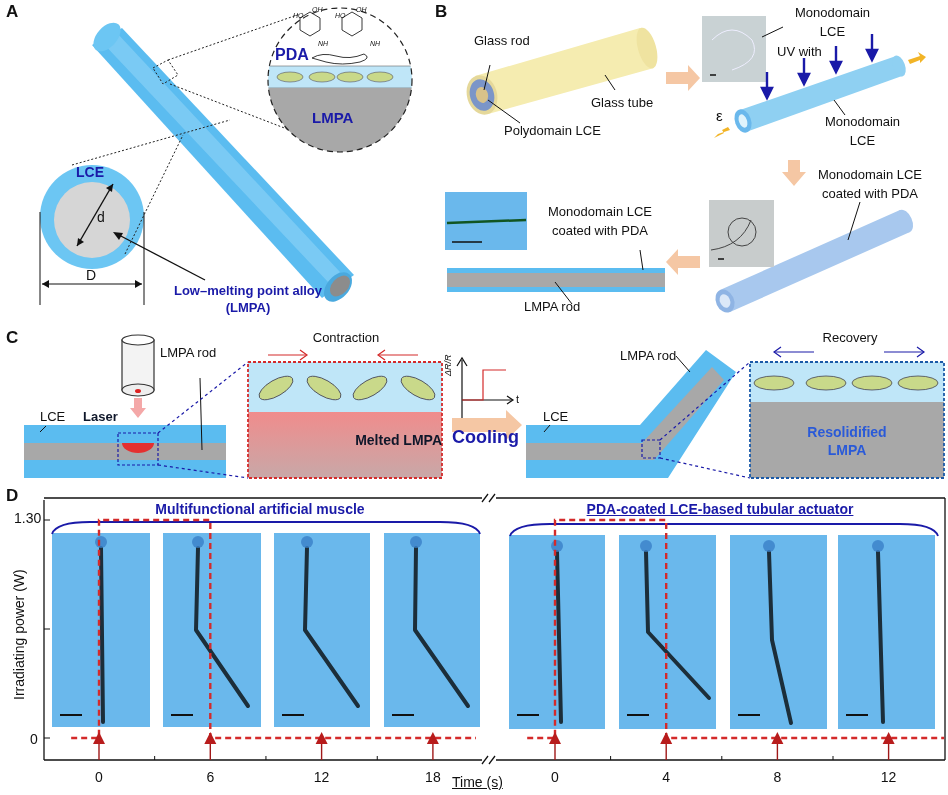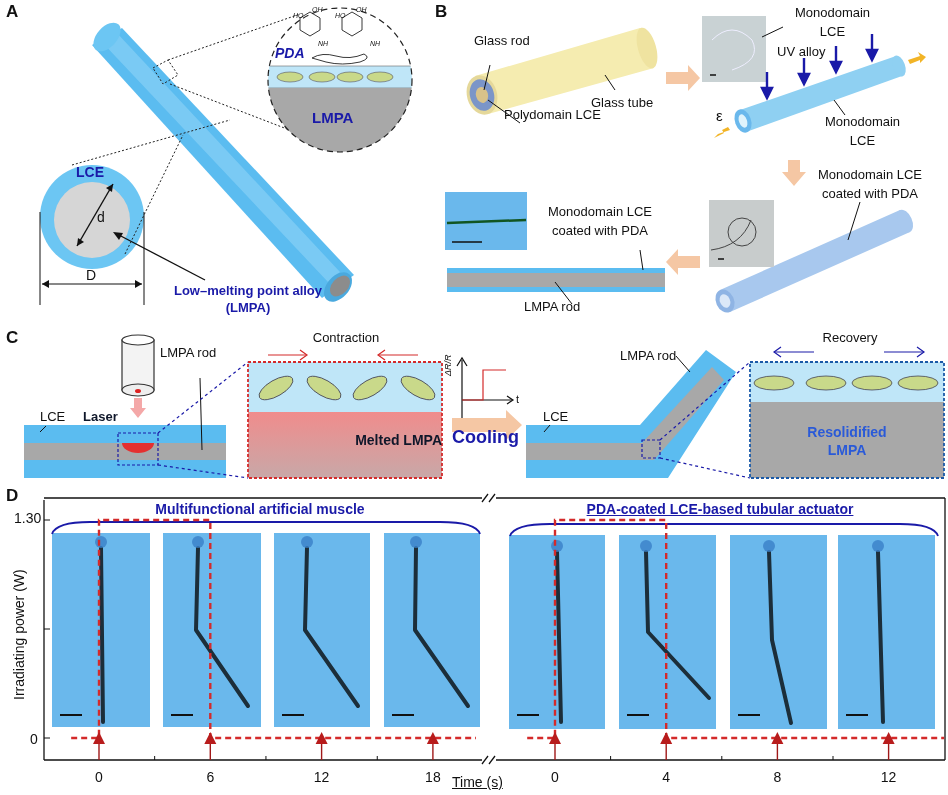--- a/index.html
+++ b/index.html
@@ -62,21 +62,21 @@
     <polygon points="42,284 49,280 49,288" fill="#111"></polygon>
     <polygon points="142,284 135,280 135,288" fill="#111"></polygon>
     <line x1="205" y1="280" x2="117" y2="234" stroke="#111" stroke-width="1.3"></line>
     <polygon points="113,232 123,233 119,240" fill="#111"></polygon>
 
     <line x1="72" y1="165" x2="230" y2="120" stroke="#222" stroke-dasharray="2,2"></line>
     <line x1="125" y1="254" x2="183" y2="135" stroke="#222" stroke-dasharray="2,2"></line>
   </g>
 </svg>
 
-<div class="lbl blue-b" style="left:275px;top:46px;font-size:14px;font-style:italic;">PDA</div>
+<div class="lbl blue-b" style="left:275px;top:46px;font-size:16px;">PDA</div>
 <div class="lbl blue-b" style="left:312px;top:110px;font-size:15px;">LMPA</div>
 <div class="lbl" style="left:293px;top:12px;font-size:7px;font-style:italic;">HO</div>
 <div class="lbl" style="left:312px;top:6px;font-size:7px;font-style:italic;">OH</div>
 <div class="lbl" style="left:335px;top:12px;font-size:7px;font-style:italic;">HO</div>
 <div class="lbl" style="left:356px;top:6px;font-size:7px;font-style:italic;">OH</div>
 <div class="lbl" style="left:318px;top:40px;font-size:7px;font-style:italic;">NH</div>
 <div class="lbl" style="left:370px;top:40px;font-size:7px;font-style:italic;">NH</div>
 <div class="lbl blue-b" style="left:76px;top:165px;font-size:14px;">LCE</div>
 <div class="lbl" style="left:97px;top:210px;font-size:14px;">d</div>
 <div class="lbl" style="left:86px;top:268px;font-size:14px;">D</div>
@@ -149,24 +149,24 @@
   <line x1="640" y1="250" x2="643" y2="270" stroke="#111"></line>
   <line x1="555" y1="282" x2="572" y2="304" stroke="#111"></line>
 
   <rect x="445" y="192" width="82" height="58" fill="#6ab8ec"></rect>
   <line x1="447" y1="223" x2="526" y2="220" stroke="#152" stroke-width="2.5"></line>
   <line x1="452" y1="242" x2="482" y2="242" stroke="#111" stroke-width="1.5"></line>
 </svg>
 
 <div class="lbl" style="left:474px;top:34px;">Glass rod</div>
 <div class="lbl" style="left:591px;top:96px;">Glass tube</div>
-<div class="lbl" style="left:504px;top:108px;">Polydomain LCE</div>
+<div class="lbl" style="left:504px;top:124px;">Polydomain LCE</div>
 <div class="lbl c" style="left:780px;top:6px;width:105px;">Monodomain</div>
 <div class="lbl c" style="left:780px;top:25px;width:105px;">LCE</div>
-<div class="lbl" style="left:777px;top:45px;">UV alloy</div>
+<div class="lbl" style="left:777px;top:45px;">UV with</div>
 <div class="lbl" style="left:716px;top:108px;font-size:15px;">ε</div>
 <div class="lbl c" style="left:810px;top:115px;width:105px;">Monodomain</div>
 <div class="lbl c" style="left:810px;top:134px;width:105px;">LCE</div>
 <div class="lbl c" style="left:800px;top:168px;width:140px;">Monodomain LCE</div>
 <div class="lbl c" style="left:800px;top:187px;width:140px;">coated with PDA</div>
 <div class="lbl c" style="left:530px;top:205px;width:140px;">Monodomain LCE</div>
 <div class="lbl c" style="left:530px;top:224px;width:140px;">coated with PDA</div>
 <div class="lbl" style="left:524px;top:300px;">LMPA rod</div>
 
 <div class="panel-letter" style="left:6px;top:328px;">C</div>

